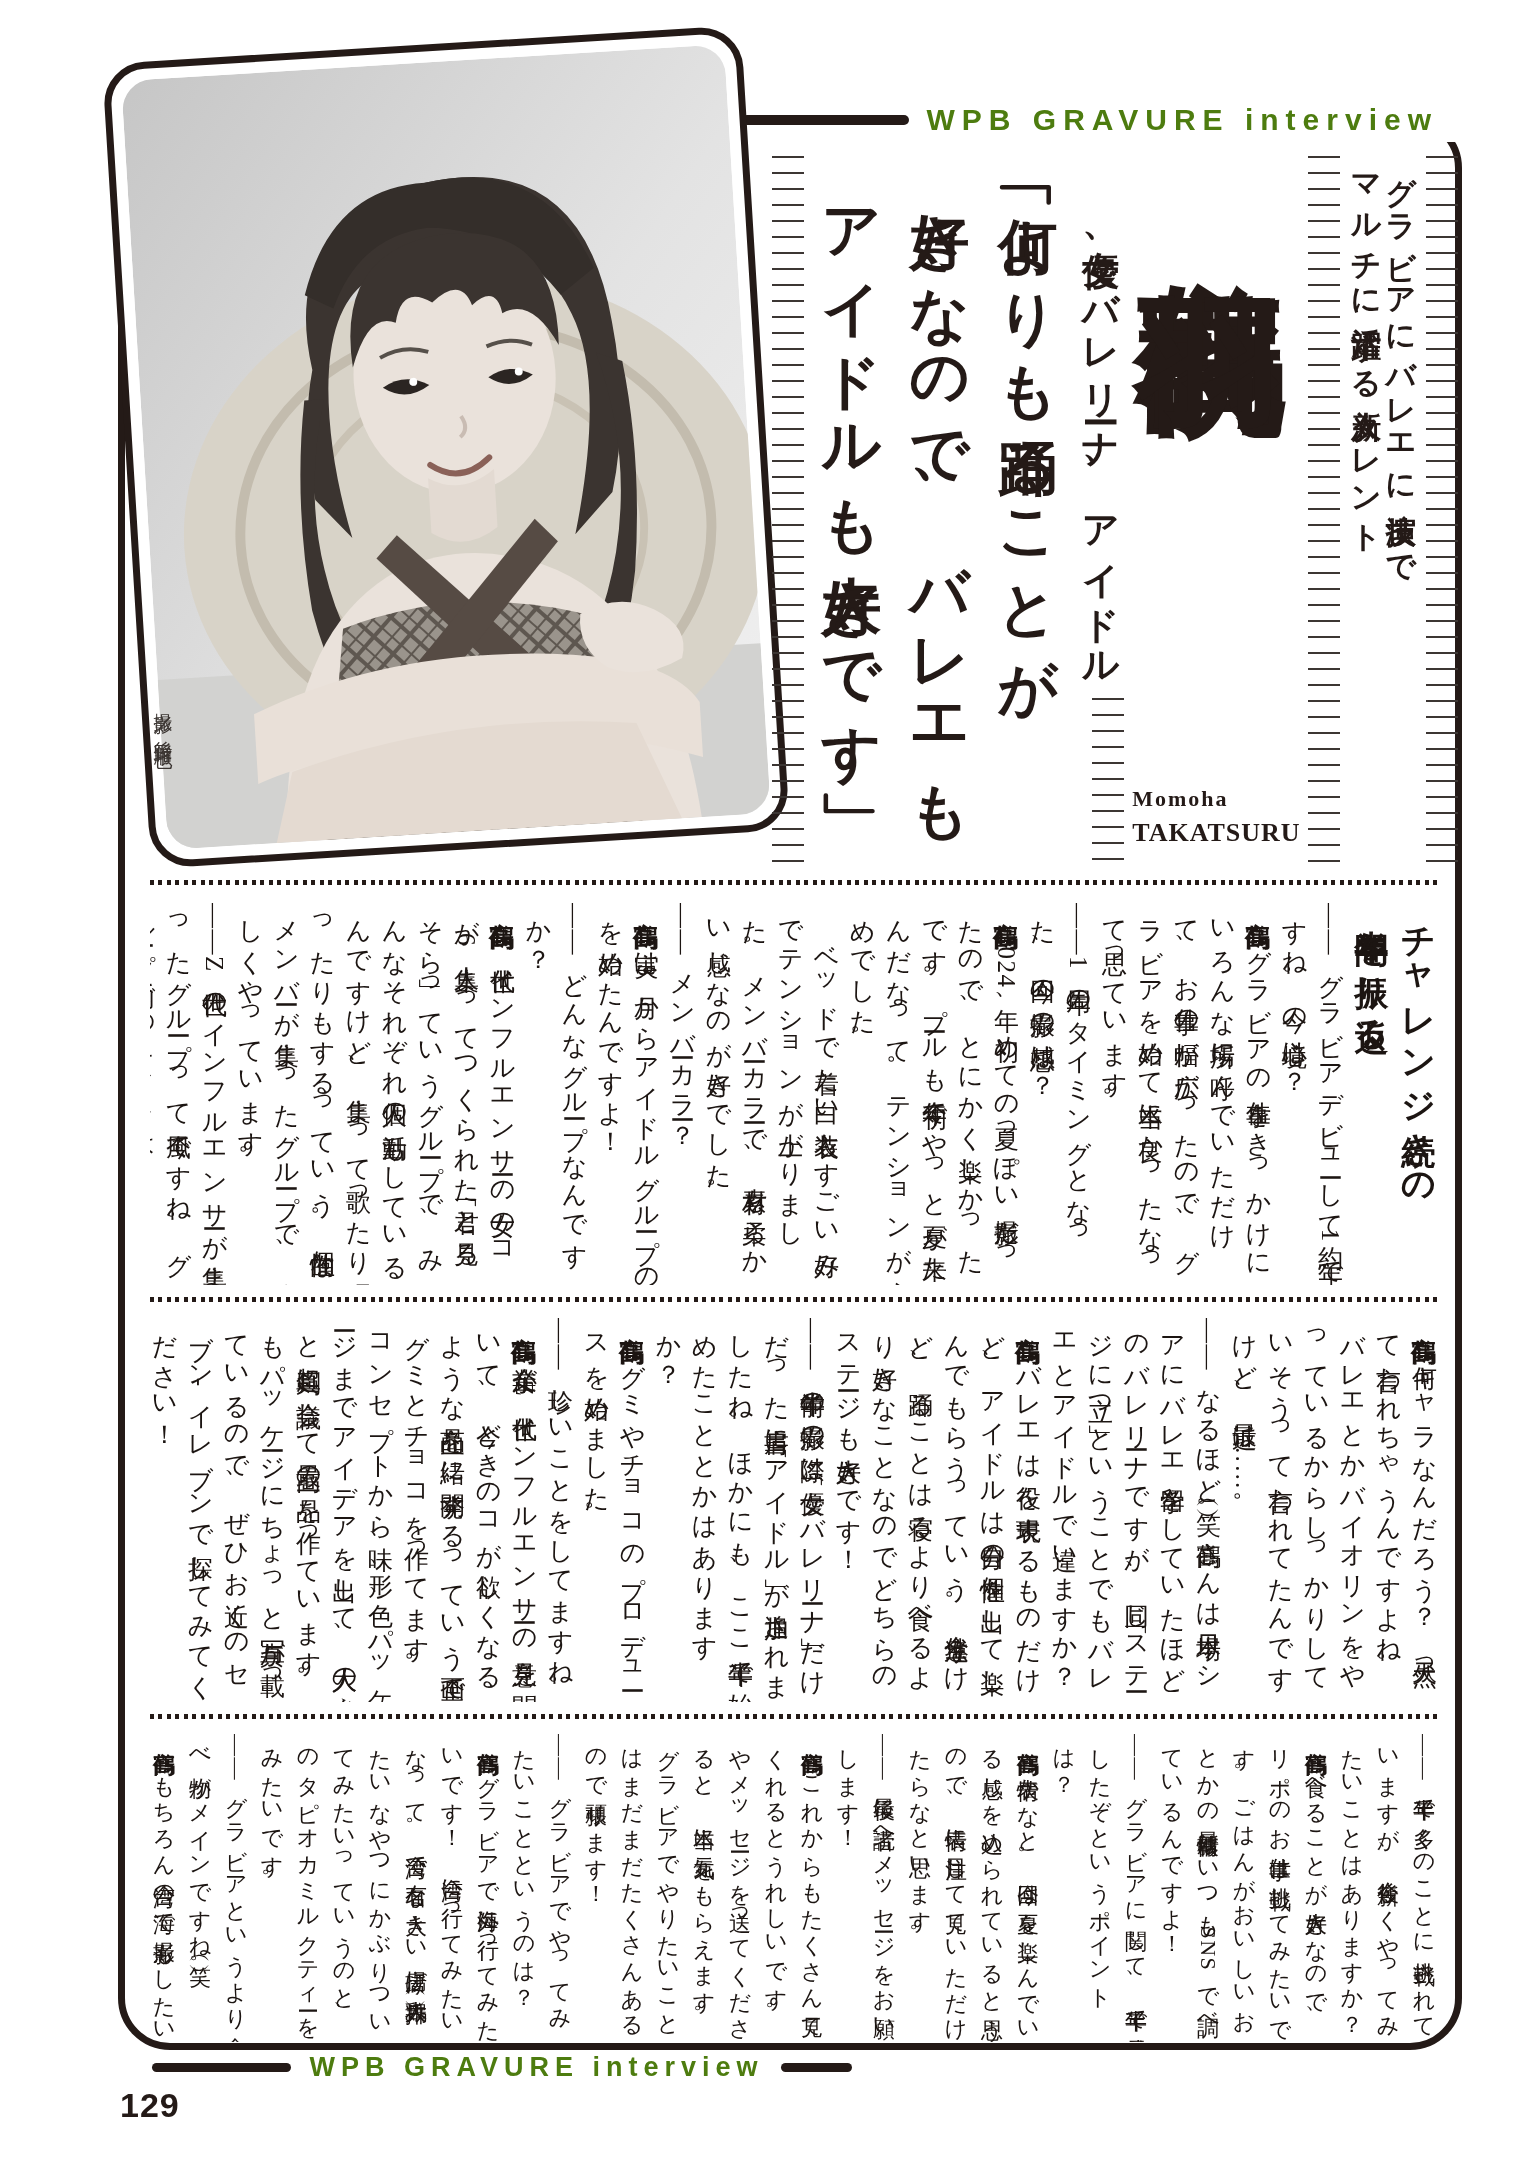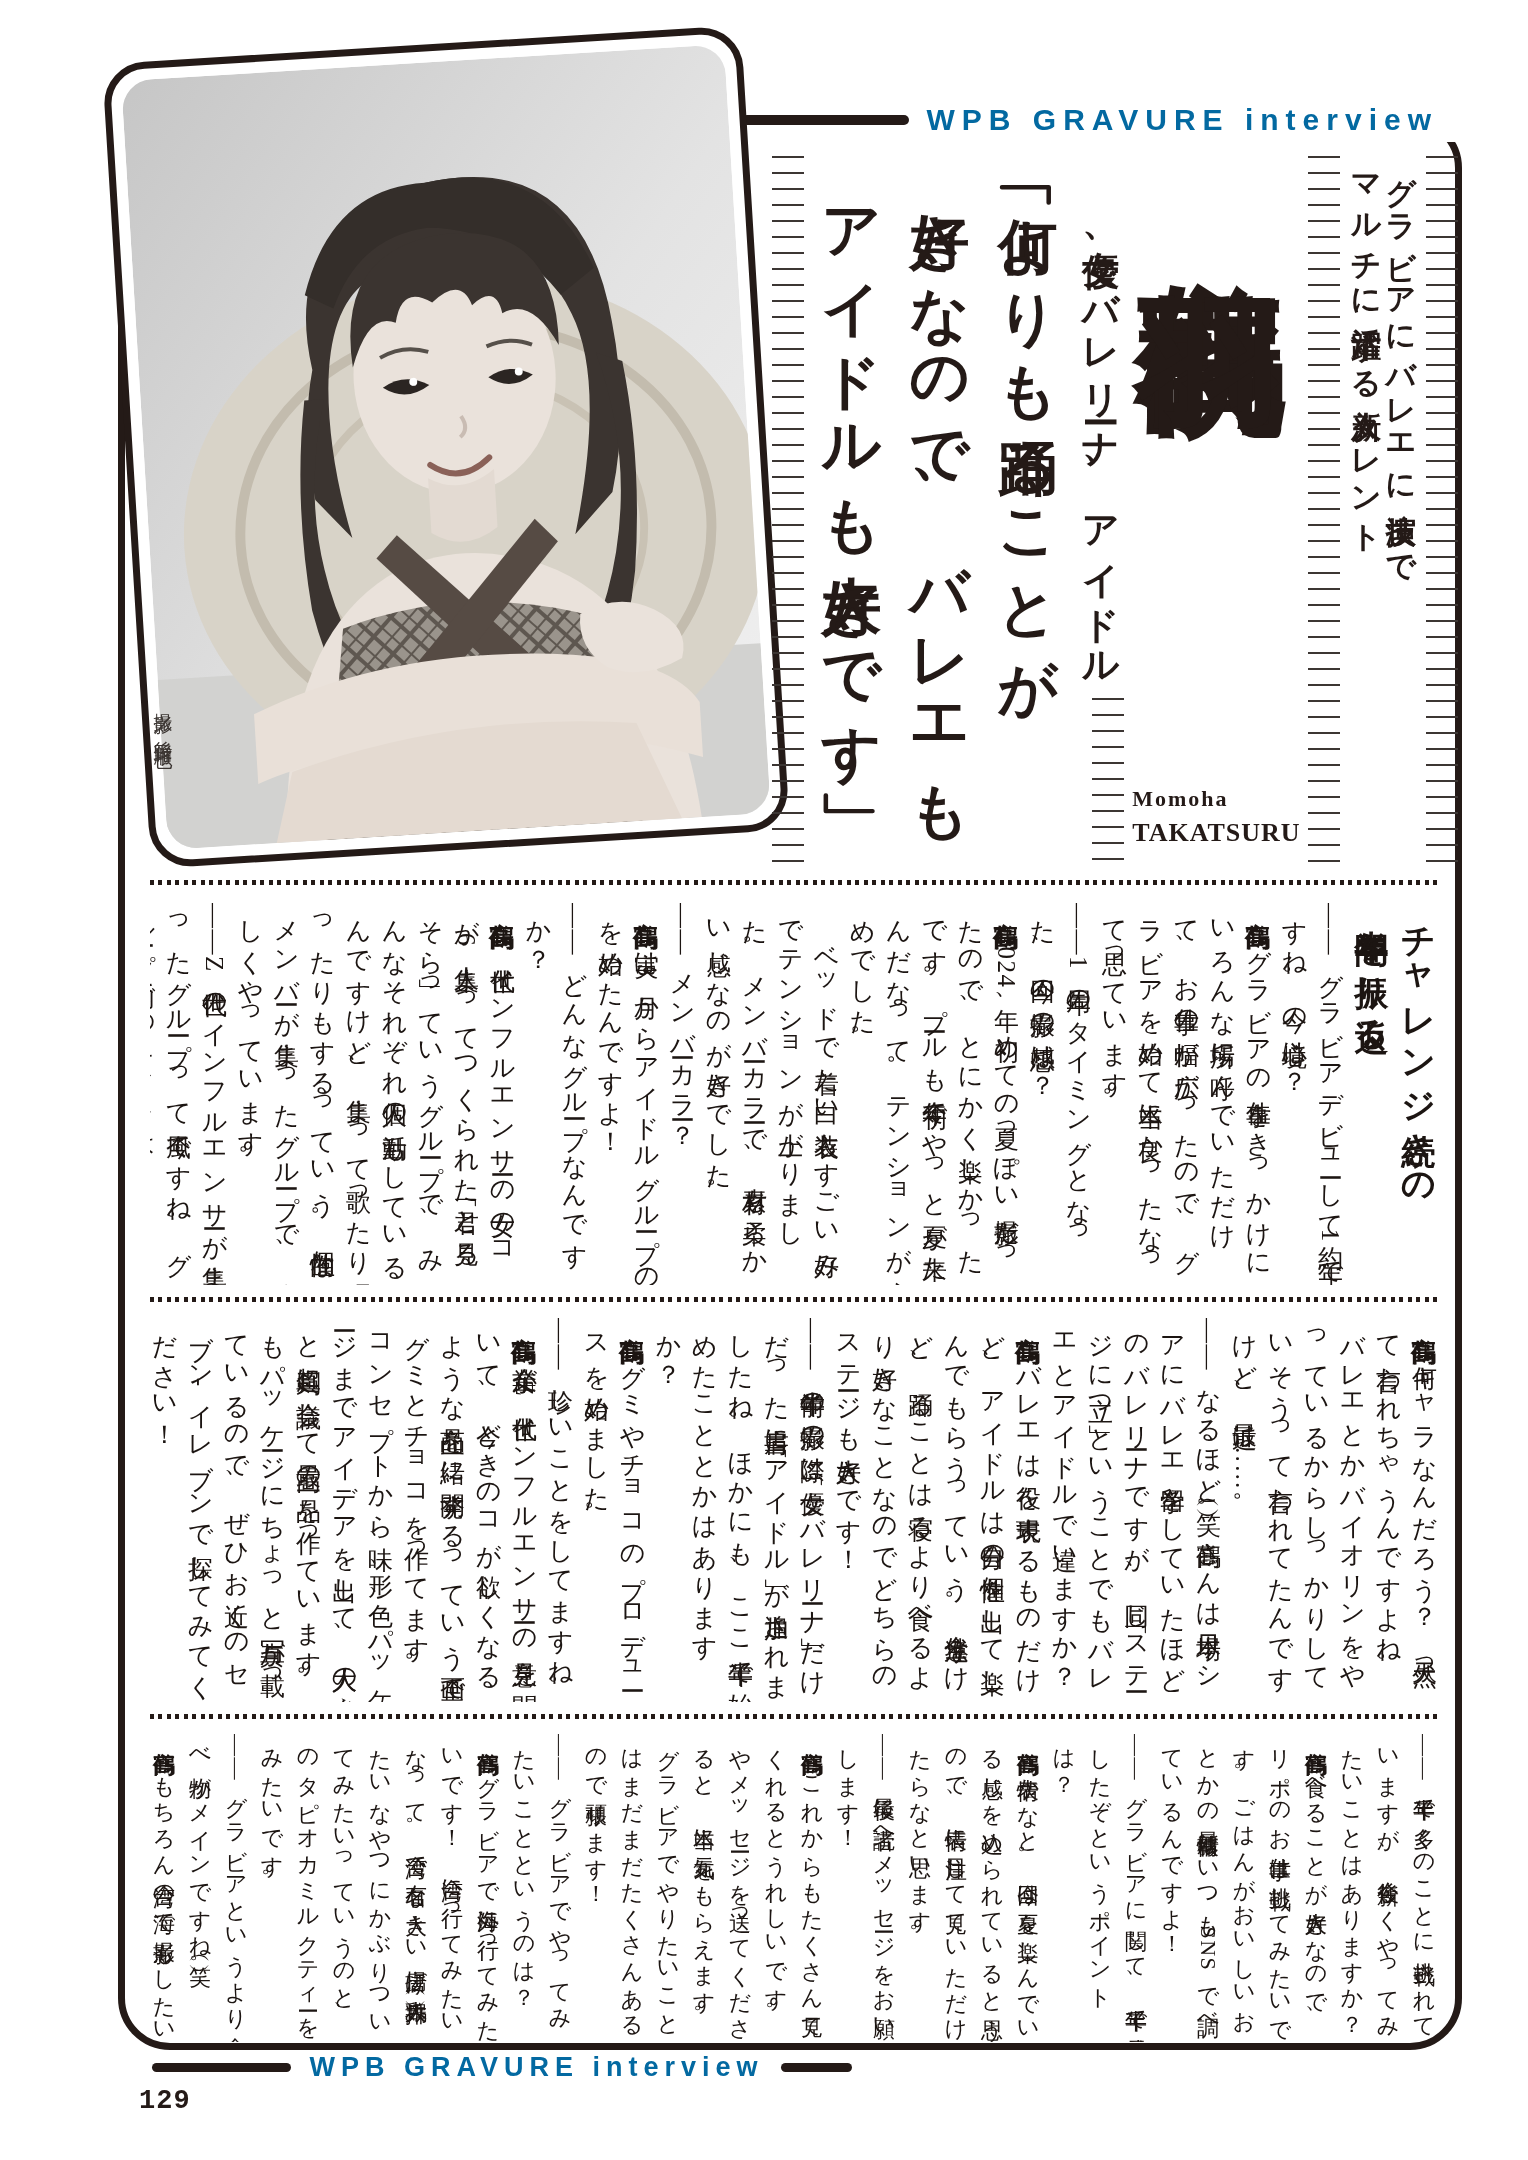--- a/index.html
+++ b/index.html
@@ -5,24 +5,24 @@
   html,body{margin:0;padding:0;background:#ffffff;}
   .page{position:relative;width:1528px;height:2160px;background:#ffffff;overflow:hidden;
         font-family:"Liberation Serif",serif;color:#241a17;}
   
   .frame{position:absolute;left:118px;top:116px;width:1344px;height:1934px;
          border:7px solid #241a17;border-radius:52px;box-sizing:border-box;}
   
   .rule-label{position:absolute;display:flex;align-items:center;background:#ffffff;}
   .rule-seg{height:10px;background:#241a17;border-radius:5px;}
   .rule-text{font-family:"Liberation Sans",sans-serif;font-weight:bold;font-size:30px;
-             letter-spacing:7px;white-space:nowrap;padding:0 18px;color:#0369a1;}
+             letter-spacing:7px;white-space:nowrap;padding:0 18px;color:#4d7c0f;}
   .footer-label .rule-text{font-size:27px;letter-spacing:6px;}
-  .page-num{position:absolute;left:139px;top:2086px;font-family:Liberation Mono, monospace;
-            font-weight:bold;font-size:27px;letter-spacing:1px;}
+  .page-num{position:absolute;left:120px;top:2086px;font-family:Liberation Sans, sans-serif;
+            font-weight:bold;font-size:34px;letter-spacing:1px;}
   
   .photo-card{position:absolute;left:126px;top:44px;width:640px;height:806px;
               transform:rotate(-3.5deg);background:#ffffff;border:7px solid #241a17;
               border-radius:42px;padding:11px;box-sizing:border-box;}
   .photo-card svg{width:100%;height:100%;border-radius:30px;display:block;}
   .photo-credit{position:absolute;left:150px;top:698px;height:170px;
                 writing-mode:vertical-rl;font-family:"Liberation Sans",sans-serif;
                 font-size:19px;letter-spacing:3px;color:#3a3431;}
   
   .headline{position:absolute;left:772px;top:156px;width:686px;height:712px;

